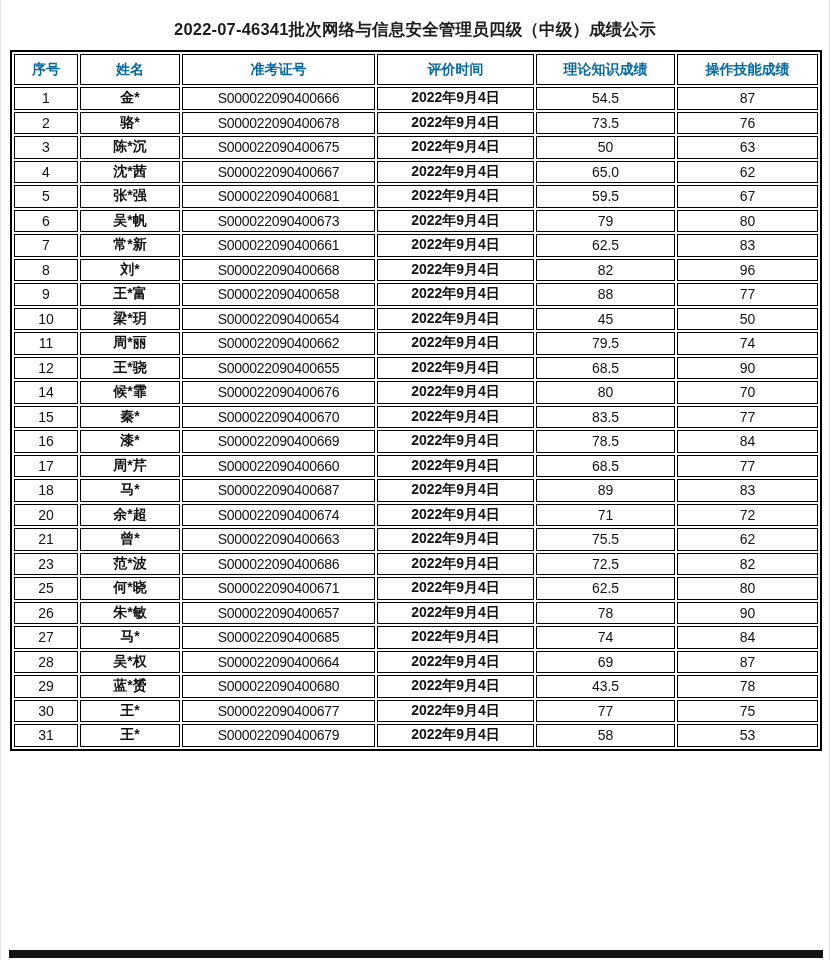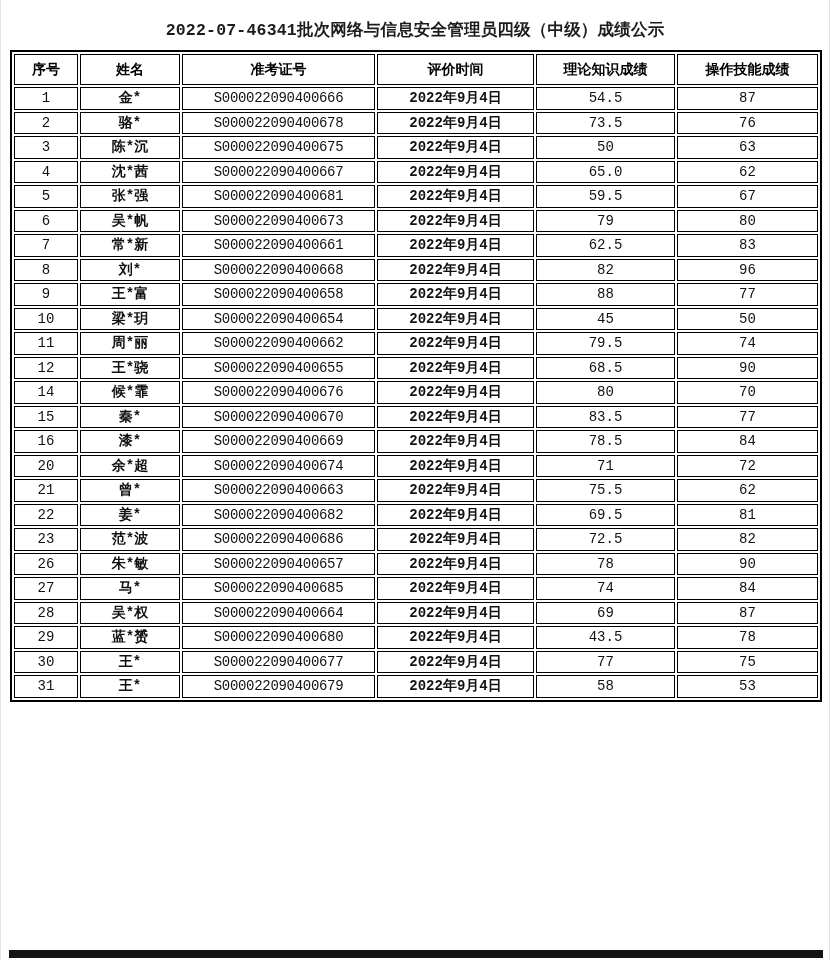--- a/index.html
+++ b/index.html
@@ -11,21 +11,20 @@
   }
   .page {
     position: relative;
     width: 830px;
     height: 960px;
     background: #ffffff;
     overflow: hidden;
     border-left: 1px solid #e3e3e3;
     border-right: 1px solid #e3e3e3;
     box-sizing: border-box;
-    font-family: Liberation Mono, monospace;
   }
   .title {
     margin: 0;
     padding-top: 19px;
     text-align: center;
     font-size: 16.5px;
     font-weight: 700;
     color: #1c1c1c;
     letter-spacing: 0.2px;
   }
@@ -45,21 +44,21 @@
     text-align: center;
     vertical-align: middle;
     padding: 0;
     overflow: hidden;
     white-space: nowrap;
   }
   table.results th {
     height: 29px;
     font-size: 14px;
     font-weight: 700;
-    color: #000000;
+    color: #0369a1;
   }
   table.results td {
     height: 20.5px;
     font-size: 14px;
     color: #111;
   }
   
   td.c0 { font-weight: 400; }                                    
   td.c1 { font-weight: 700; }                                    
   td.c2 { font-weight: 400; color: #595959; letter-spacing: -0.3px; font-size: 13.5px; } 
@@ -215,52 +214,68 @@
         </tr>
         <tr>
           <td class="c0">16</td>
           <td class="c1">漆*</td>
           <td class="c2">S000022090400669</td>
           <td class="c3">2022年9月4日</td>
           <td class="c4">78.5</td>
           <td class="c5">84</td>
         </tr>
         <tr>
+          <td class="c0">17</td>
+          <td class="c1">周*芹</td>
+          <td class="c2">S000022090400660</td>
+          <td class="c3">2022年9月4日</td>
+          <td class="c4">68.5</td>
+          <td class="c5">77</td>
+        </tr>
+        <tr>
+          <td class="c0">18</td>
+          <td class="c1">马*</td>
+          <td class="c2">S000022090400687</td>
+          <td class="c3">2022年9月4日</td>
+          <td class="c4">89</td>
+          <td class="c5">83</td>
+        </tr>
+        <tr>
           <td class="c0">20</td>
           <td class="c1">余*超</td>
           <td class="c2">S000022090400674</td>
           <td class="c3">2022年9月4日</td>
           <td class="c4">71</td>
           <td class="c5">72</td>
         </tr>
         <tr>
           <td class="c0">21</td>
           <td class="c1">曾*</td>
           <td class="c2">S000022090400663</td>
           <td class="c3">2022年9月4日</td>
           <td class="c4">75.5</td>
           <td class="c5">62</td>
         </tr>
         <tr>
-          <td class="c0">22</td>
-          <td class="c1">姜*</td>
-          <td class="c2">S000022090400682</td>
-          <td class="c3">2022年9月4日</td>
-          <td class="c4">69.5</td>
-          <td class="c5">81</td>
-        </tr>
-        <tr>
           <td class="c0">23</td>
           <td class="c1">范*波</td>
           <td class="c2">S000022090400686</td>
           <td class="c3">2022年9月4日</td>
           <td class="c4">72.5</td>
           <td class="c5">82</td>
         </tr>
         <tr>
+          <td class="c0">25</td>
+          <td class="c1">何*晓</td>
+          <td class="c2">S000022090400671</td>
+          <td class="c3">2022年9月4日</td>
+          <td class="c4">62.5</td>
+          <td class="c5">80</td>
+        </tr>
+        <tr>
           <td class="c0">26</td>
           <td class="c1">朱*敏</td>
           <td class="c2">S000022090400657</td>
           <td class="c3">2022年9月4日</td>
           <td class="c4">78</td>
           <td class="c5">90</td>
         </tr>
         <tr>
           <td class="c0">27</td>
           <td class="c1">马*</td>

